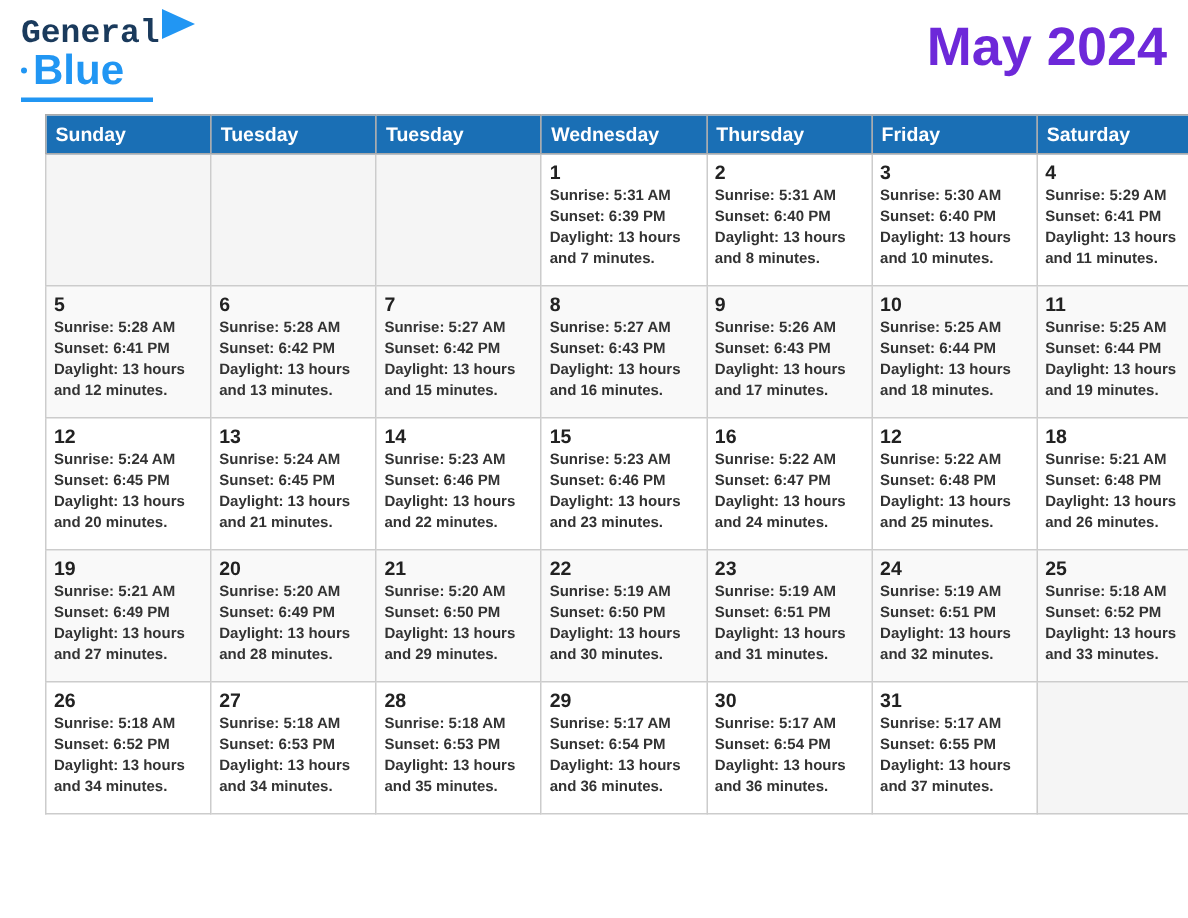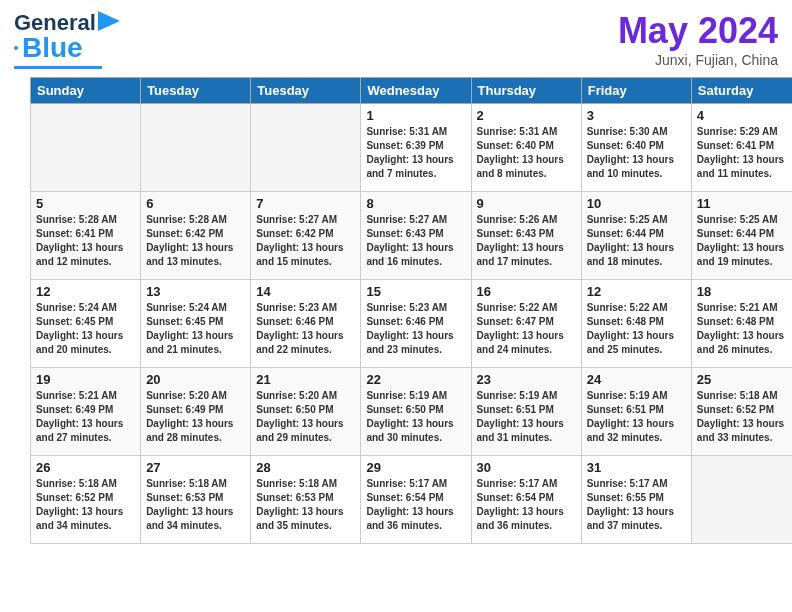--- a/index.html
+++ b/index.html
@@ -73,35 +73,34 @@
     }
     tr:nth-child(even) td:not(.empty) {
       background: #f9f9f9;
     }
   </style>
 </head>
 <body>
 
 <div class="header">
   <div class="logo">
-    <div style="display:flex; align-items:center;">
+    <div style="display:flex; font-family:Liberation Mono, monospace;">
       <span style="font-size:22px; font-weight:bold; color:#1a3a5c;">General</span>
       <svg width="22" height="20" viewBox="0 0 22 20" style="margin-left:2px; margin-top:-4px;">
         <polygon points="0,0 22,10 0,20" fill="#2196F3"></polygon>
       </svg>
     </div>
     <div style="display:flex; align-items:center; margin-top:-4px;">
       <div style="width:4px; height:4px; background:#2196F3; border-radius:50%; margin-right:4px;"></div>
       <span style="font-size:28px; font-weight:bold; color:#2196F3;">Blue</span>
     </div>
     <div style="height:3px; width:88px; background:#2196F3; margin-top:2px;"></div>
   </div>
   <div class="title-section">
     <div class="month-title">May 2024</div>
-    <div class="location">Junxi, Fujian, China</div>
   </div>
 </div>
 
 <table>
   <thead>
     <tr id="header-row">
         <th>Sunday</th>
         <th>Tuesday</th>
         <th>Tuesday</th>
         <th>Wednesday</th>

